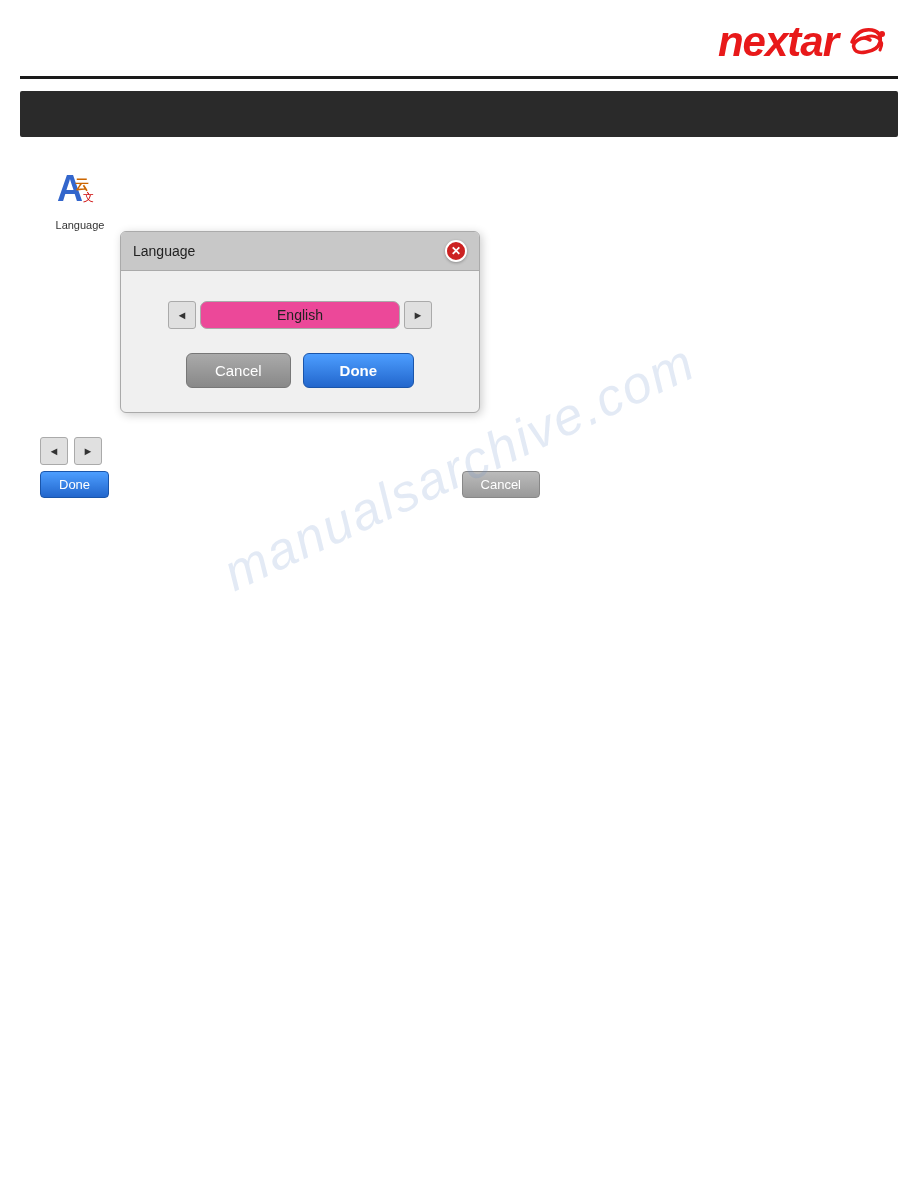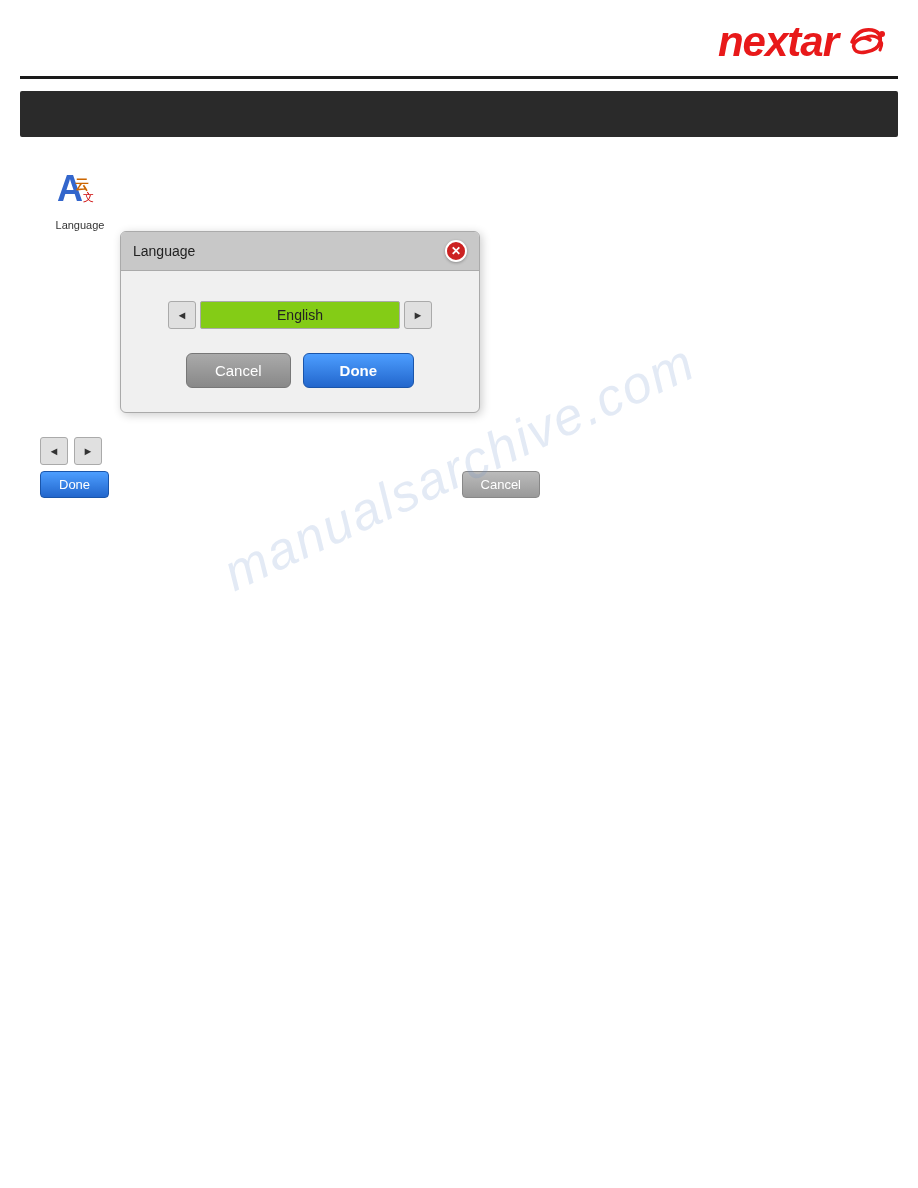--- a/index.html
+++ b/index.html
@@ -143,23 +143,23 @@
       display: flex;
       align-items: center;
       justify-content: center;
       cursor: pointer;
       font-size: 11px;
       color: #333;
     }
     .lang-display {
       width: 200px;
       height: 28px;
-      background: #84cc16;
+      background: #ec4899;
       border: 1px solid #aaa;
-      border-radius: 2px;
+      border-radius: 7px;
       display: flex;
       align-items: center;
       justify-content: center;
       font-size: 14px;
       color: #222;
     }
 
     
     .dialog-buttons {
       display: flex;

